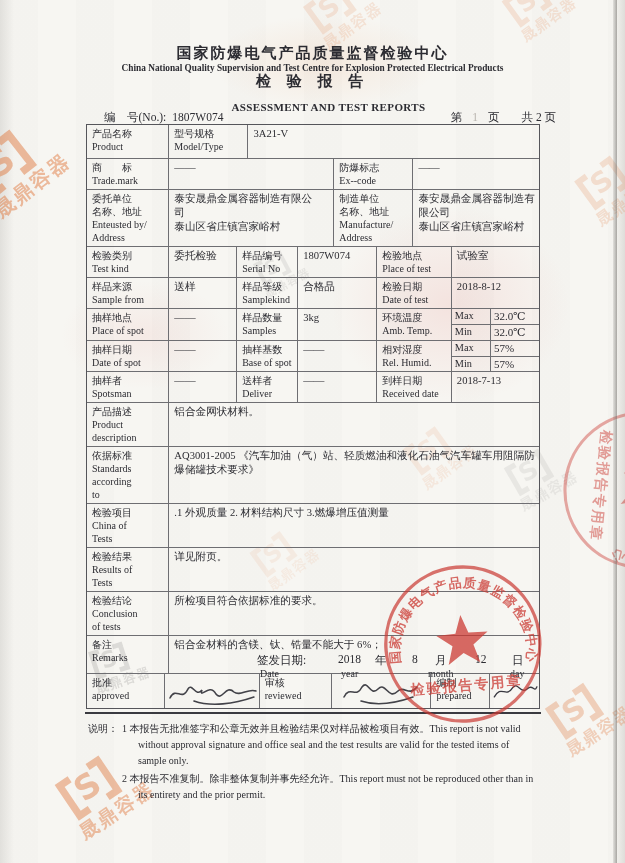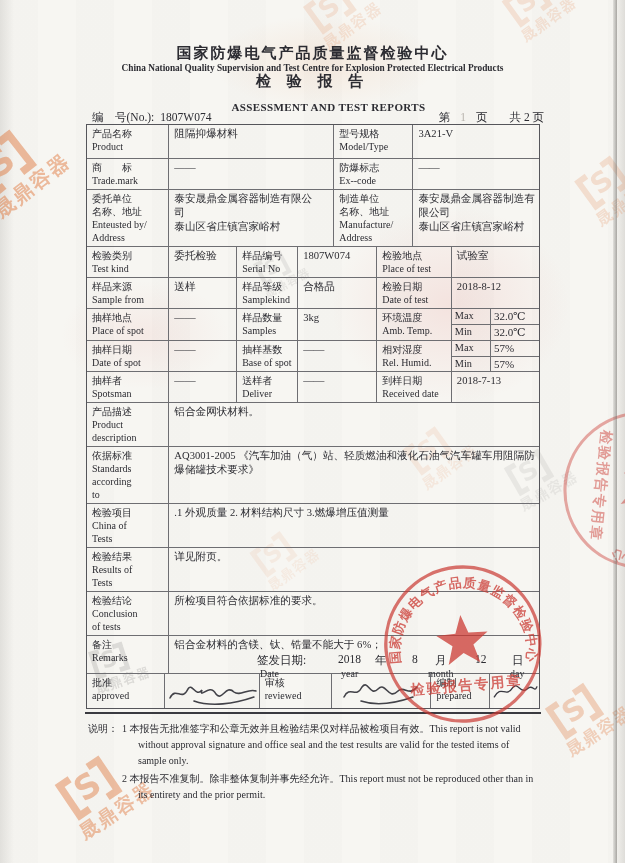--- a/index.html
+++ b/index.html
@@ -13,21 +13,21 @@
       #f7f6f2;
     color:#2c2c32;
   }
   .edge-line{position:absolute;top:0;bottom:0;left:613px;width:4px;background:linear-gradient(90deg,rgba(120,118,114,.15),rgba(110,108,104,.55));z-index:9;}
   
   .hdr{position:absolute;left:0;width:625px;text-align:center;z-index:4;}
   .org-cn{top:44px;font-size:15px;font-weight:bold;letter-spacing:2px;}
   .org-en{top:63px;font-size:9.3px;font-weight:bold;}
   .title-cn{top:72px;font-size:15px;font-weight:bold;letter-spacing:6px;}
   .title-en{top:101px;font-size:11px;font-weight:bold;letter-spacing:.4px;padding-left:16px;}
-  .no-line{position:absolute;top:110px;left:92px;width:452px;font-size:11.5px;z-index:4;}
+  .no-line{position:absolute;top:110px;left:104px;width:452px;font-size:11.5px;z-index:4;}
   .no-val{margin-left:6px;}
   .page-info{position:absolute;right:0;top:0;}
   .pg-d{margin-right:10px;} .pg-n{color:#b9b4ae;margin-right:10px;} .pg-y{margin-right:22px;}
   
   .tbl{position:absolute;left:86px;top:124px;width:454px;border:1.4px solid #55555a;z-index:4;box-sizing:border-box;background:rgba(255,255,255,0.0);}
   .trow{display:flex;}
   .trow + .trow{border-top:1px solid #6e6e72;}
   .cell{box-sizing:border-box;padding:2px 4px 2px 5px;white-space:pre-line;flex:none;overflow:hidden;}
   .cell + .cell{border-left:1px solid #6e6e72;}
   .lab{font-size:10px;line-height:1.3;}
@@ -79,21 +79,20 @@
     <span class="page-info">
       <span class="pg-d">第</span><span class="pg-n">1</span><span class="pg-y">页</span><span>共 2 页</span>
     </span>
   </div>
 
   <div class="tbl">
 
     <div class="trow" style="min-height:33px">
       <div class="cell lab" style="width:18%">产品名称
 Product</div>
-      <div class="cell val" style="width:36.5%">阻隔抑爆材料</div>
       <div class="cell lab" style="width:17.5%">型号规格
 Model/Type</div>
       <div class="cell val" style="width:28%">3A21-V</div>
     </div>
 
     <div class="trow" style="min-height:30px">
       <div class="cell lab" style="width:18%">商　　标
 Trade.mark</div>
       <div class="cell val" style="width:36.5%">——</div>
       <div class="cell lab" style="width:17.5%">防爆标志

